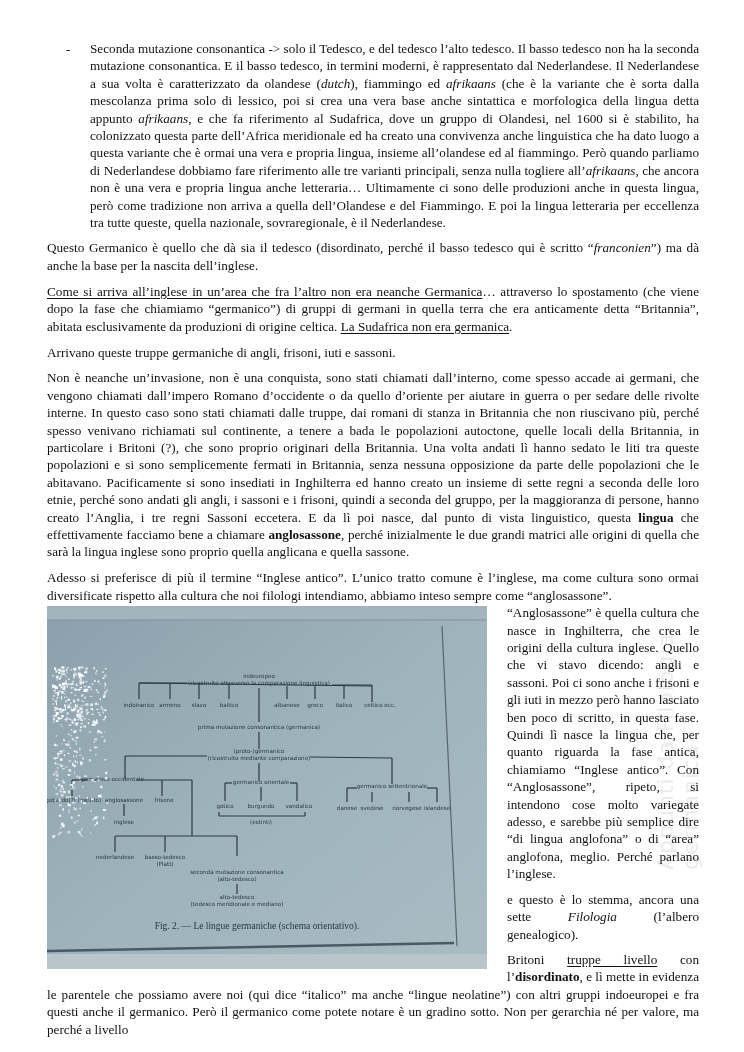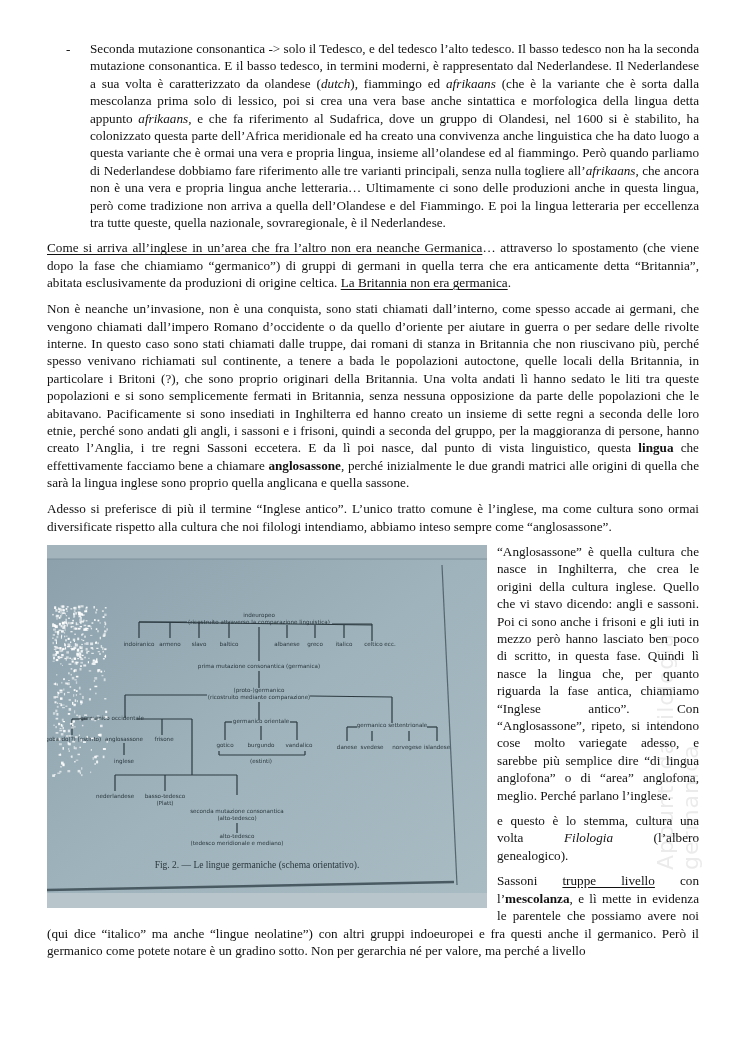--- a/index.html
+++ b/index.html
@@ -4,21 +4,21 @@
 <style>
   html, body { margin: 0; padding: 0; background: #ffffff; }
   body { width: 744px; height: 1052px; position: relative; overflow: hidden;
          font-family: "Liberation Serif", "DejaVu Serif", serif; color: #111; }
   .page { position: absolute; left: 47px; top: 40px; width: 652px;
           font-size: 13.2px; line-height: 17.4px; text-align: justify; }
   p { margin: 0 0 8.5px 0; }
   .bullet { position: relative; padding-left: 43px; margin-bottom: 8px; }
   .bullet .dash { position: absolute; left: 19px; top: 0; }
   u { text-underline-offset: 2px; }
-  .float-fig { float: left; width: 440px; height: 363px; margin: 2px 10px 0 0;
+  .float-fig { float: left; width: 440px; height: 363px; margin: 2px 20px 0 0;
                position: relative; background: #8ea3ae; overflow: hidden; }
   .float-fig svg { display: block; }
   .watermark { position: absolute; left: 653px; top: 540px; width: 24px; height: 330px;
                color: #dcdcdc; font-size: 22px; writing-mode: vertical-rl; transform: rotate(180deg);
                font-family: "DejaVu Sans", sans-serif; letter-spacing: 1px; opacity: 0.55;
                pointer-events: none; }
   .para-float { margin-bottom: 8px; }
 </style>
 </head>
 <body>
@@ -26,27 +26,29 @@
 <div class="watermark">Appunti da Filologia germanica</div>
 
 <div class="page">
 
   <div class="bullet">
     <span class="dash">-</span>
     <span><span>Seconda mutazione consonantica -&gt; solo il Tedesco, e del tedesco l’alto tedesco. Il basso tedesco non ha la seconda mutazione consonantica. E il basso tedesco, in termini moderni, è rappresentato dal Nederlandese. Il Nederlandese a sua volta è caratterizzato da olandese (</span><i>dutch</i><span>), fiammingo ed </span><i>afrikaans</i><span> (che è la variante che è sorta dalla mescolanza prima solo di lessico, poi si crea una vera base anche sintattica e morfologica della lingua detta appunto </span><i>afrikaans</i><span>, e che fa riferimento al Sudafrica, dove un gruppo di Olandesi, nel 1600 si è stabilito, ha colonizzato questa parte dell’Africa meridionale ed ha creato una convivenza anche linguistica che ha dato luogo a questa variante che è ormai una vera e propria lingua, insieme all’olandese ed al fiammingo. Però quando parliamo di Nederlandese dobbiamo fare riferimento alle tre varianti principali, senza nulla togliere all’</span><i>afrikaans</i><span>, che ancora non è una vera e propria lingua anche letteraria… Ultimamente ci sono delle produzioni anche in questa lingua, però come tradizione non arriva a quella dell’Olandese e del Fiammingo. E poi la lingua letteraria per eccellenza tra tutte queste, quella nazionale, sovraregionale, è il Nederlandese.</span></span>
   </div>
 
 
-
-  <p><u>Come si arriva all’inglese in un’area che fra l’altro non era neanche Germanica</u><span>… attraverso lo spostamento (che viene dopo la fase che chiamiamo “germanico”) di gruppi di germani in quella terra che era anticamente detta “Britannia”, abitata esclusivamente da produzioni di origine celtica. </span><u>La Britannia non era germanica</u><span>.</span></p>
-
+  <p><span>Questo Germanico è quello che dà sia il tedesco (disordinato, perché il basso tedesco qui è scritto “</span><i>franconien</i><span>”) ma dà anche la base per la nascita dell’inglese.</span></p>
+
+  <p><u>Come si arriva all’inglese in un’area che fra l’altro non era neanche Germanica</u><span>… attraverso lo spostamento (che viene dopo la fase che chiamiamo “germanico”) di gruppi di germani in quella terra che era anticamente detta “Britannia”, abitata esclusivamente da produzioni di origine celtica. </span><u>La Sudafrica non era germanica</u><span>.</span></p>
+
+  <p>Arrivano queste truppe germaniche di angli, frisoni, iuti e sassoni.</p>
 
   <p><span>Non è neanche un’invasione, non è una conquista, sono stati chiamati dall’interno, come spesso accade ai germani, che vengono chiamati dall’impero Romano d’occidente o da quello d’oriente per aiutare in guerra o per sedare delle rivolte interne. In questo caso sono stati chiamati dalle truppe, dai romani di stanza in Britannia che non riuscivano più, perché spesso venivano richiamati sul continente, a tenere a bada le popolazioni autoctone, quelle locali della Britannia, in particolare i Britoni (?), che sono proprio originari della Britannia. Una volta andati lì hanno sedato le liti tra queste popolazioni e si sono semplicemente fermati in Britannia, senza nessuna opposizione da parte delle popolazioni che le abitavano. Pacificamente si sono insediati in Inghilterra ed hanno creato un insieme di sette regni a seconda delle loro etnie, perché sono andati gli angli, i sassoni e i frisoni, quindi a seconda del gruppo, per la maggioranza di persone, hanno creato l’Anglia, i tre regni Sassoni eccetera. E da lì poi nasce, dal punto di vista linguistico, questa </span><b>lingua</b><span> che effettivamente facciamo bene a chiamare </span><b>anglosassone</b><span>, perché inizialmente le due grandi matrici alle origini di quella che sarà la lingua inglese sono proprio quella anglicana e quella sassone.</span></p>
 
-  <p style="margin-bottom:8px">Adesso si preferisce di più il termine “Inglese antico”. L’unico tratto comune è l’inglese, ma come cultura sono ormai diversificate rispetto alla cultura che noi filologi intendiamo, abbiamo inteso sempre come “anglosassone”.</p>
+  <p style="margin-bottom:0">Adesso si preferisce di più il termine “Inglese antico”. L’unico tratto comune è l’inglese, ma come cultura sono ormai diversificate rispetto alla cultura che noi filologi intendiamo, abbiamo inteso sempre come “anglosassone”.</p>
 
   <div class="float-fig">
     <svg id="figsvg" width="440" height="363" viewBox="0 0 440 363">
       <defs>
         <linearGradient id="bg" x1="0" y1="0" x2="1" y2="1">
           <stop offset="0" stop-color="#8ba0ab"></stop>
           <stop offset="0.5" stop-color="#9fb3bc"></stop>
           <stop offset="1" stop-color="#a9bcc4"></stop>
         </linearGradient>
       </defs>
@@ -559,17 +561,17 @@
           <rect x="45.6" y="212.1" width="1.2" height="2.8" fill="#ffffff" opacity="0.60"></rect>
           <rect x="6.7" y="138.3" width="2.4" height="1.4" fill="#ffffff" opacity="0.87"></rect>
           <rect x="39.0" y="84.8" width="2.2" height="1.1" fill="#ffffff" opacity="0.63"></rect>
           <rect x="40.6" y="105.8" width="1.8" height="1.1" fill="#ffffff" opacity="0.90"></rect>
         </g>
       </svg>
   </div>
 
   <p class="para-float">“Anglosassone” è quella cultura che nasce in Inghilterra, che crea le origini della cultura inglese. Quello che vi stavo dicendo: angli e sassoni. Poi ci sono anche i frisoni e gli iuti in mezzo però hanno lasciato ben poco di scritto, in questa fase. Quindi lì nasce la lingua che, per quanto riguarda la fase antica, chiamiamo “Inglese antico”. Con “Anglosassone”, ripeto, si intendono cose molto variegate adesso, e sarebbe più semplice dire “di lingua anglofona” o di “area” anglofona, meglio. Perché parlano l’inglese.</p>
 
-  <p class="para-float"><span>e questo è lo stemma, cultura una volta </span><i>Filologia</i><span> (l’albero genealogico).</span></p>
-
-  <p><span>Sassoni </span><u>truppe livello</u><span> con l’</span><b>mescolanza</b><span>, e lì mette in evidenza le parentele che possiamo avere noi (qui dice “italico” ma anche “lingue neolatine”) con altri gruppi indoeuropei e fra questi anche il germanico. Però il germanico come potete notare è un gradino sotto. Non per gerarchia né per valore, ma perché a livello</span></p>
+  <p class="para-float"><span>e questo è lo stemma, ancora una sette </span><i>Filologia</i><span> (l’albero genealogico).</span></p>
+
+  <p><span>Britoni </span><u>truppe livello</u><span> con l’</span><b>disordinato</b><span>, e lì mette in evidenza le parentele che possiamo avere noi (qui dice “italico” ma anche “lingue neolatine”) con altri gruppi indoeuropei e fra questi anche il germanico. Però il germanico come potete notare è un gradino sotto. Non per gerarchia né per valore, ma perché a livello</span></p>
 
 </div>
 
 </body></html>

